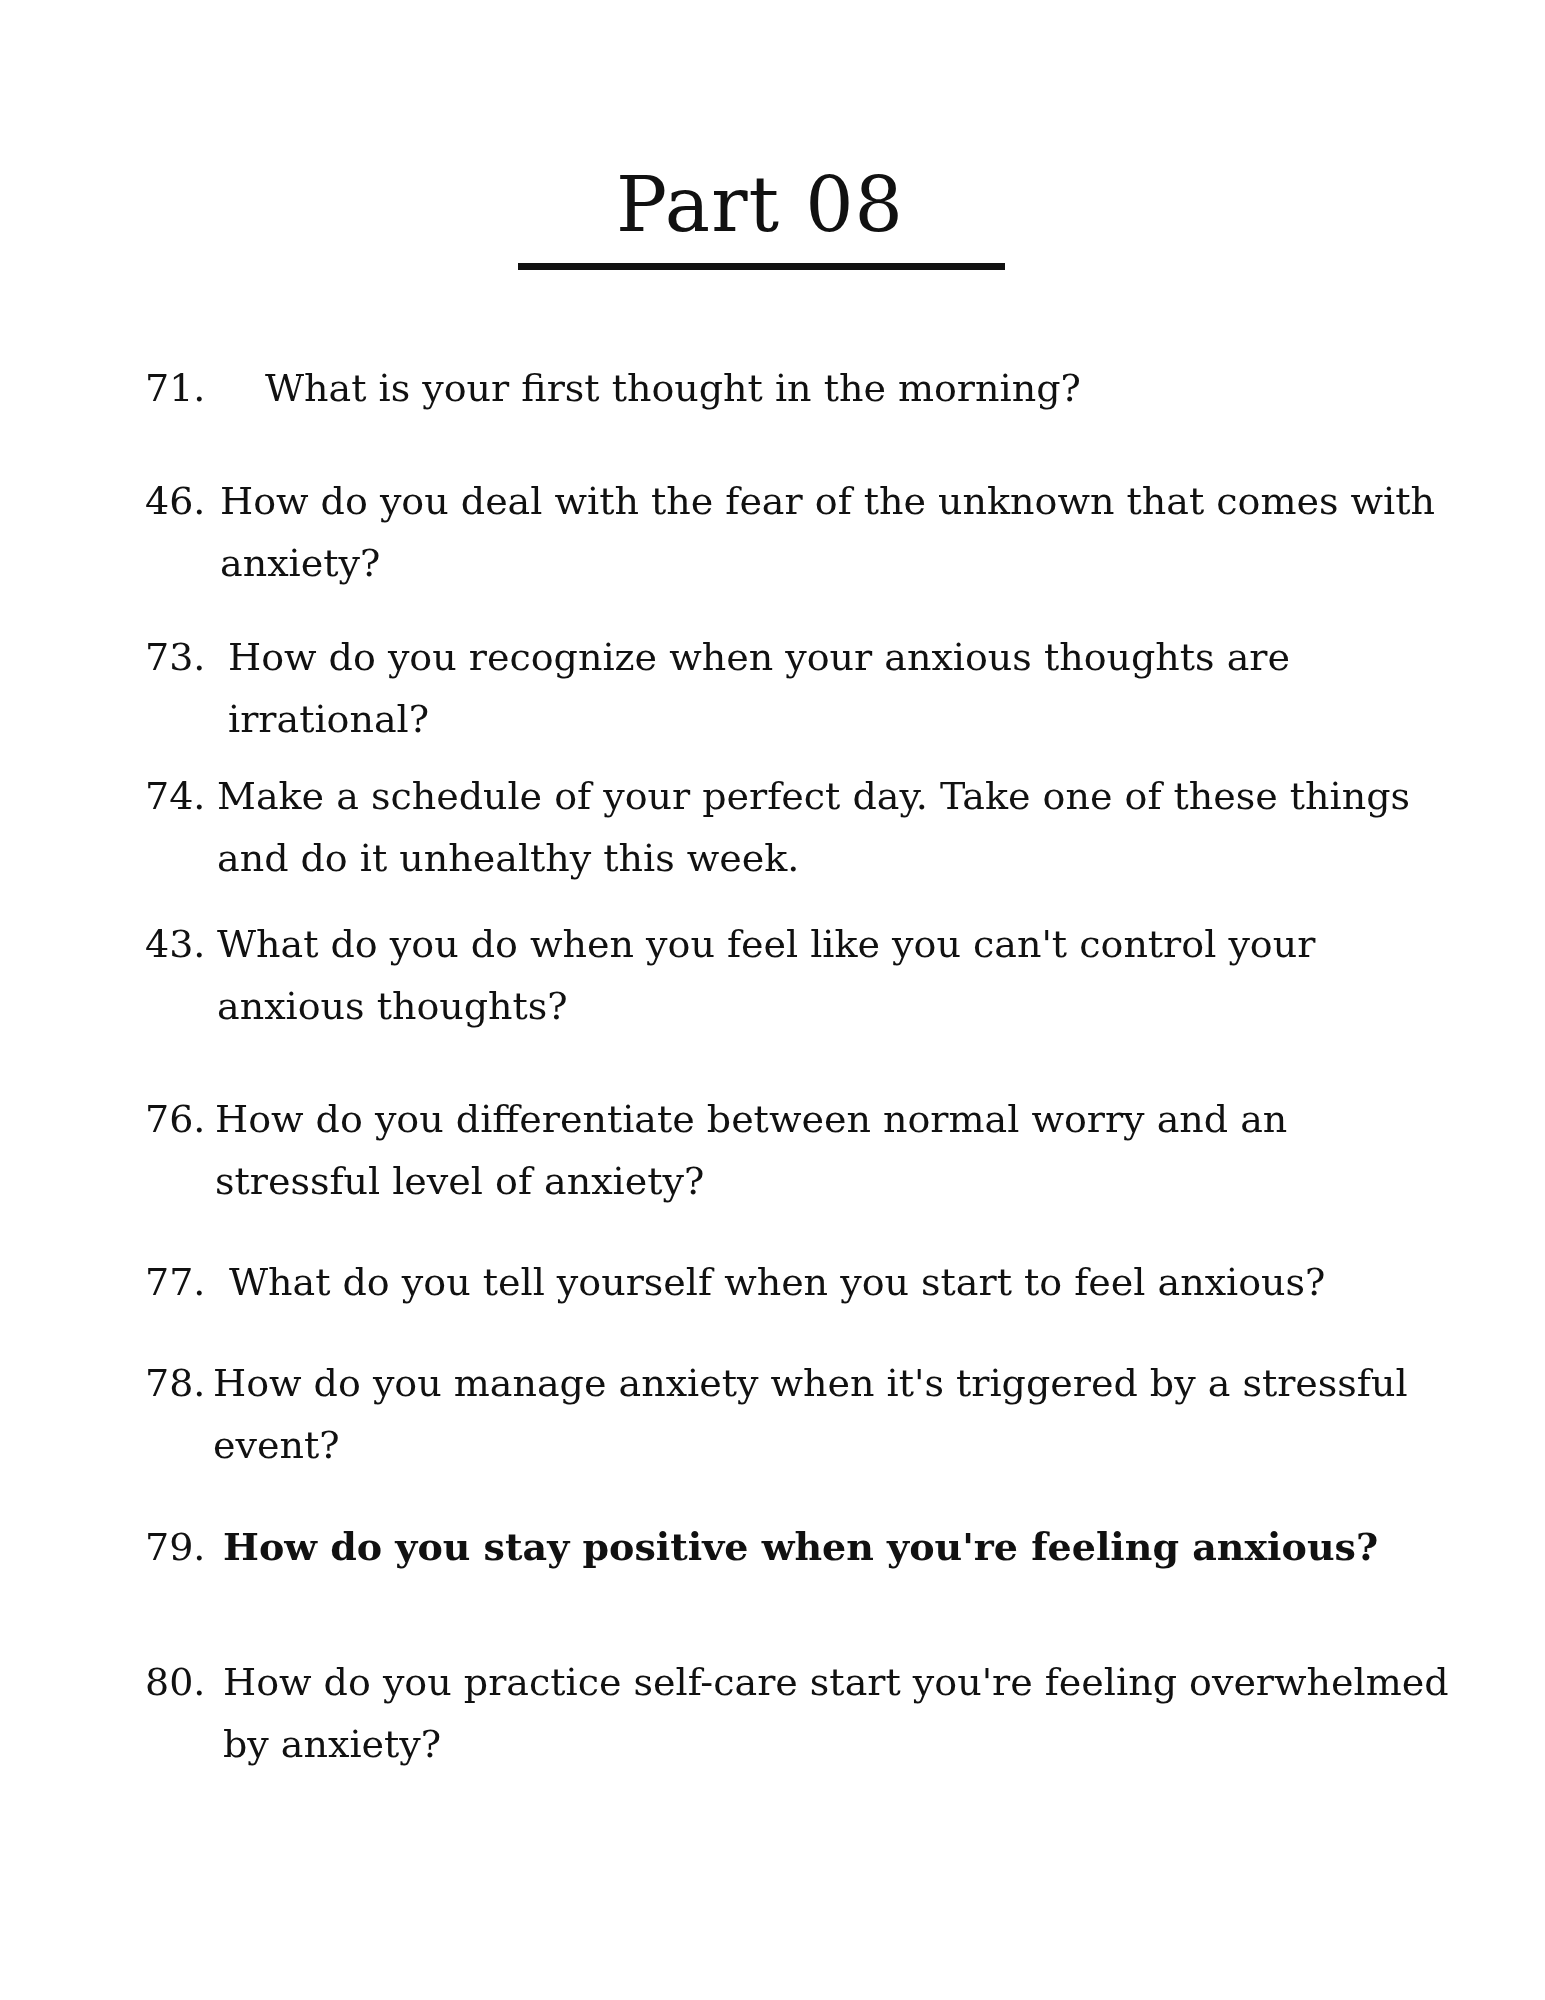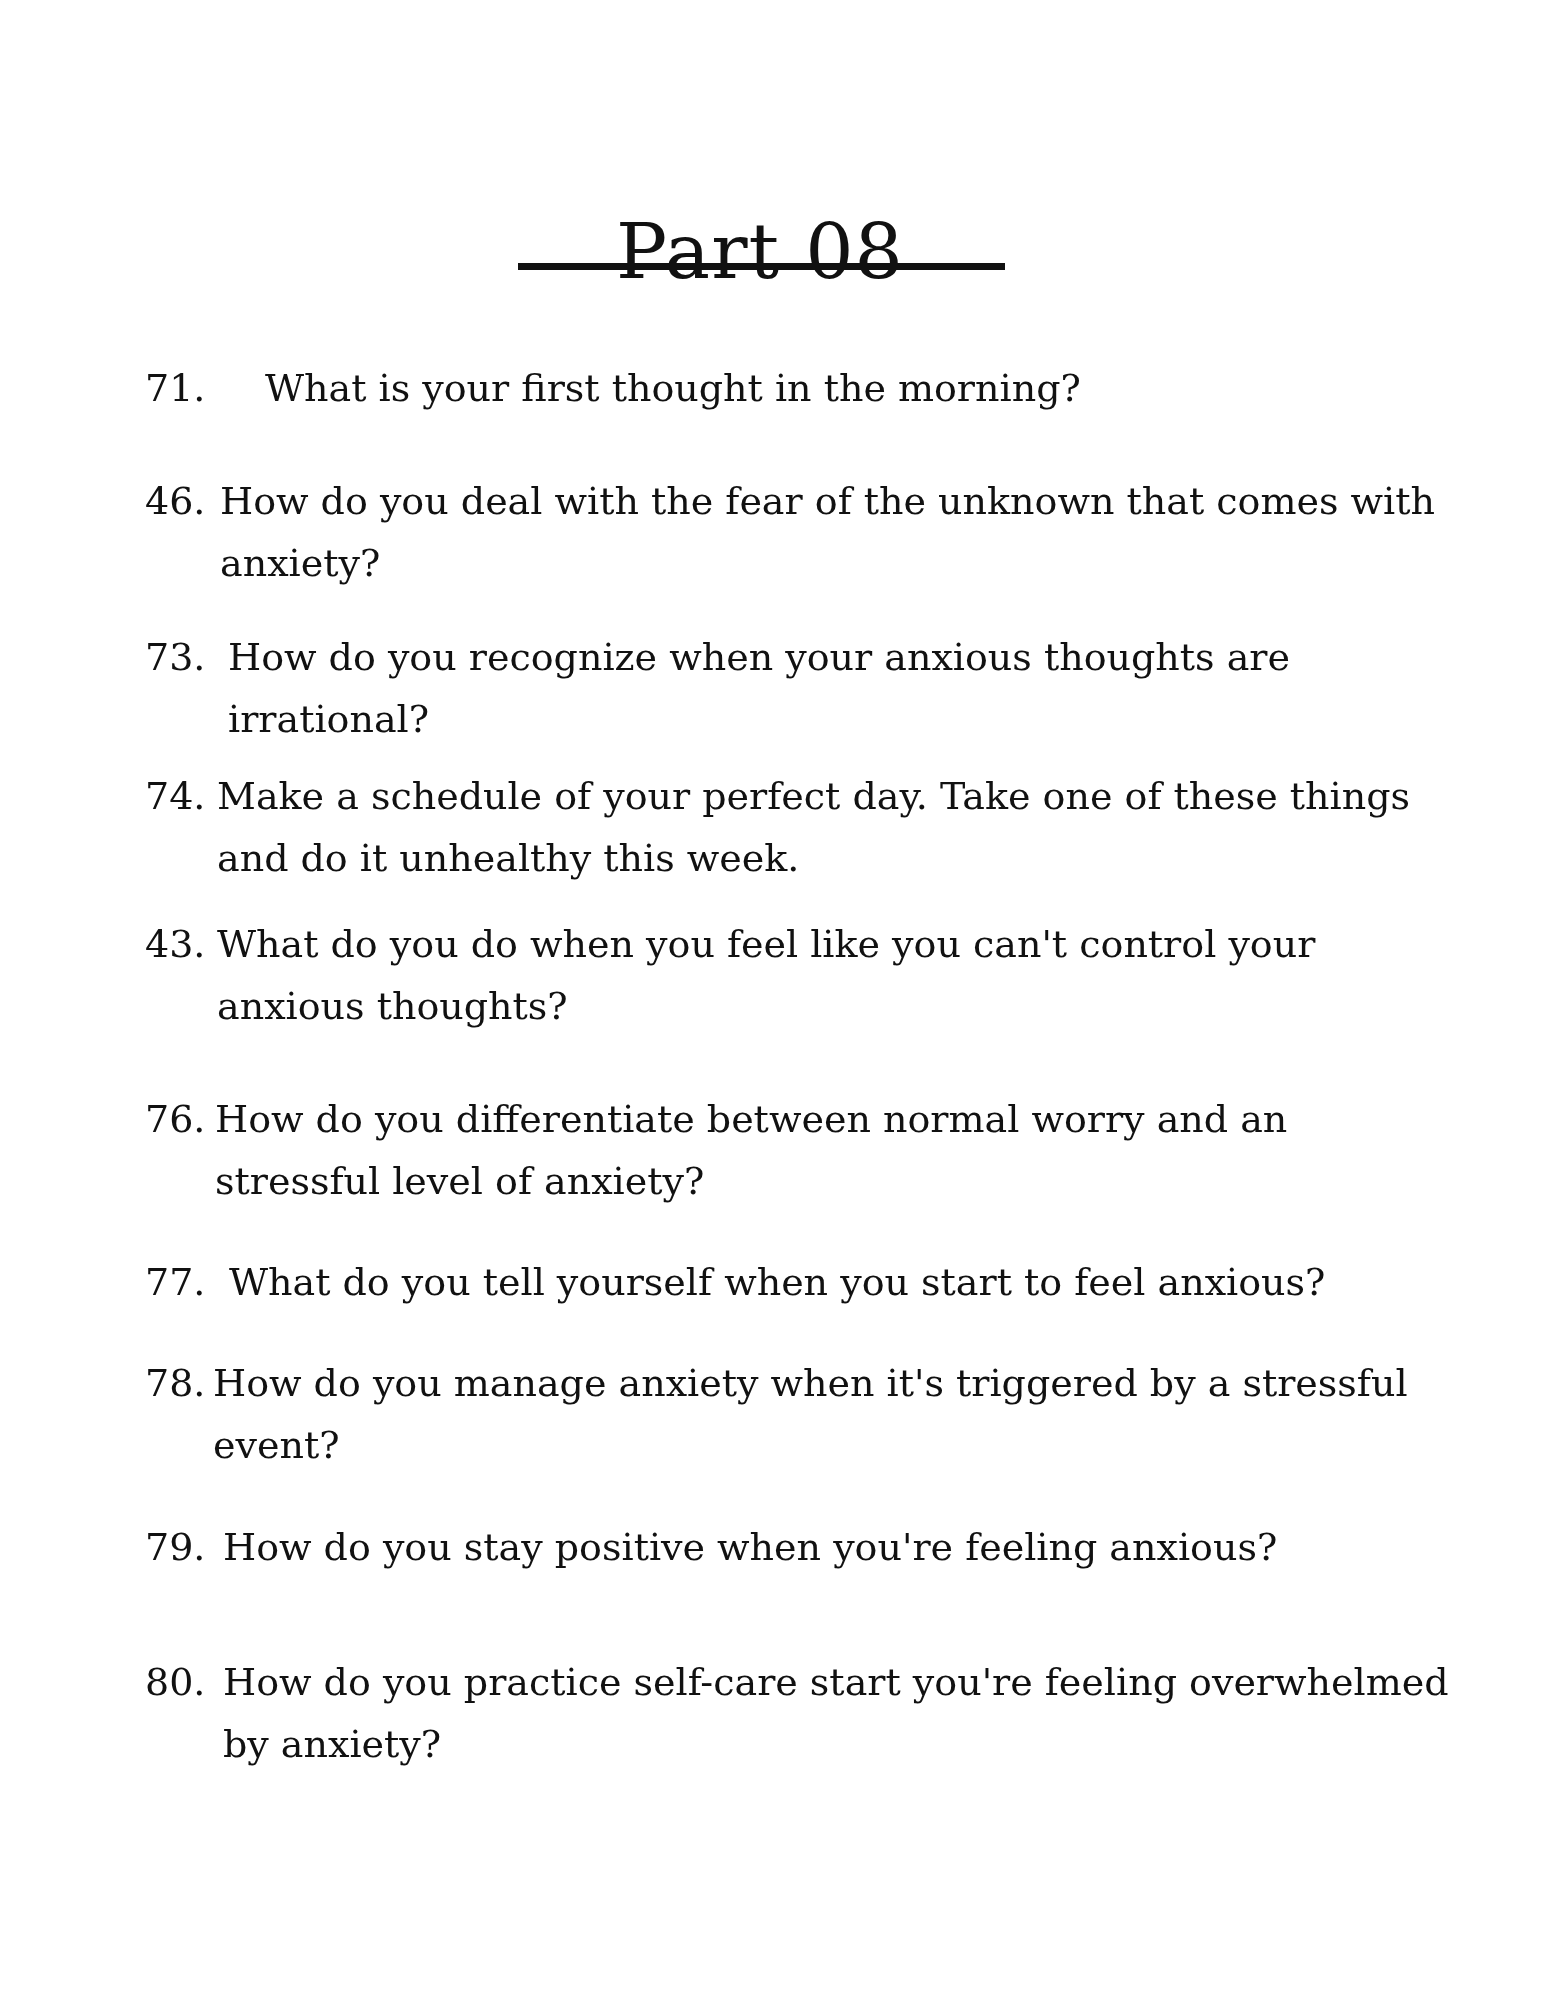--- a/index.html
+++ b/index.html
@@ -1,19 +1,19 @@
 <!DOCTYPE html>
 <html><head>
 <meta charset="utf-8">
 <style>
   html, body { margin: 0; padding: 0; background: #ffffff; }
   body { width: 1545px; height: 2000px; position: relative; overflow: hidden;
          font-family: "DejaVu Serif", "Liberation Serif", serif; color: #111111; }
   .title { position: absolute; left: 0; width: 1520px; top: 160px; text-align: center;
-           font-size: 76px; font-weight: 500; letter-spacing: 1px; margin-top: 47px; }
+           font-size: 76px; font-weight: 500; letter-spacing: 1px; }
   .rule { position: absolute; left: 518px; top: 263px; width: 487px; height: 7px; background: #111111; }
   .item { position: absolute; left: 145px; width: 1300px; font-size: 38px; line-height: 62px; }
   .num { position: absolute; left: 0; top: 0; }
   .txt { position: absolute; top: 0; left: 75px; width: 1230px; }
 </style>
 </head>
 <body>
 
 <div>
   <div class="title">Part 08</div>
@@ -47,20 +47,20 @@
       <div class="item" style="top: 1251px;">
     <span class="num">77.</span>
     <span class="txt" style="left: 84px;">What do you tell yourself when you start to feel anxious?</span>
   </div>
       <div class="item" style="top: 1352px;">
     <span class="num">78.</span>
     <span class="txt" style="left: 68px;">How do you manage anxiety when it's triggered by a stressful event?</span>
   </div>
       <div class="item" style="top: 1516px;">
     <span class="num">79.</span>
-    <span class="txt" style="left: 78px;">How do you stay positive when you're feeling anxious?</span>
+    <span class="txt" style="left: 78px; font-weight: bold;">How do you stay positive when you're feeling anxious?</span>
   </div>
       <div class="item" style="top: 1651px;">
     <span class="num">80.</span>
     <span class="txt" style="left: 78px;">How do you practice self-care start you're feeling overwhelmed by anxiety?</span>
   </div>
     </div>
 </div>
 
 </body></html>

